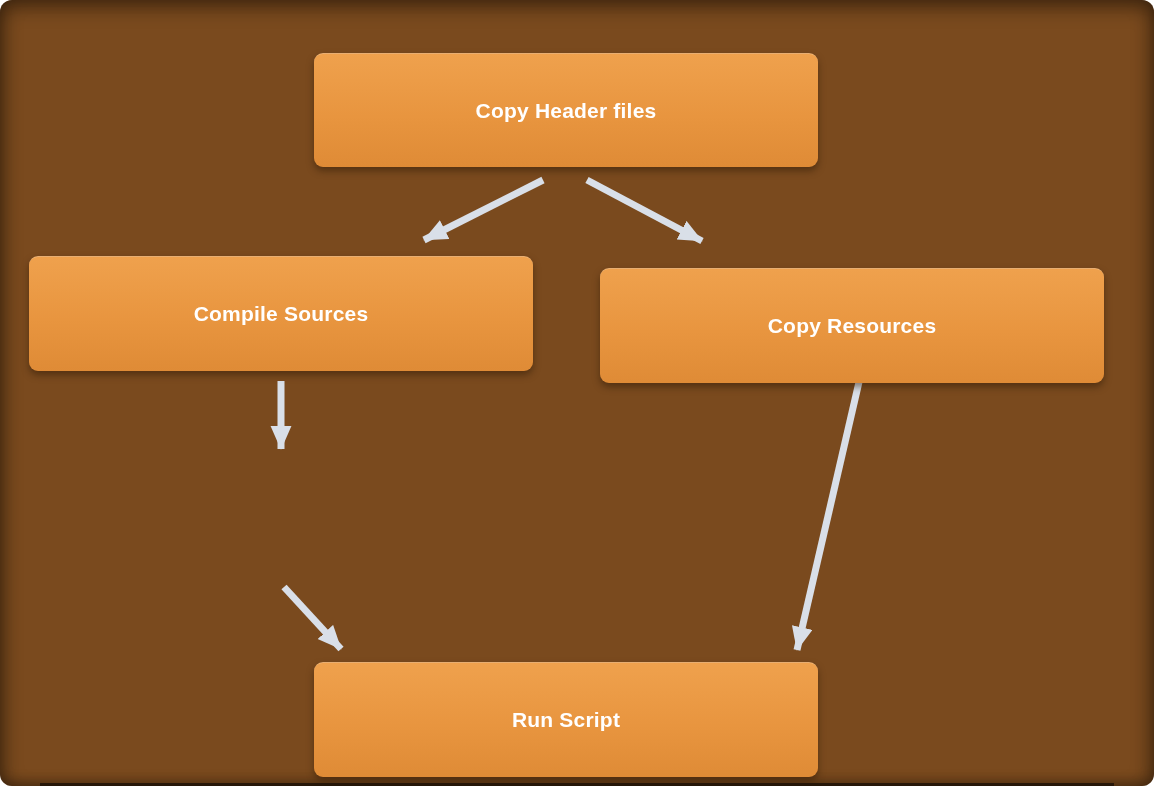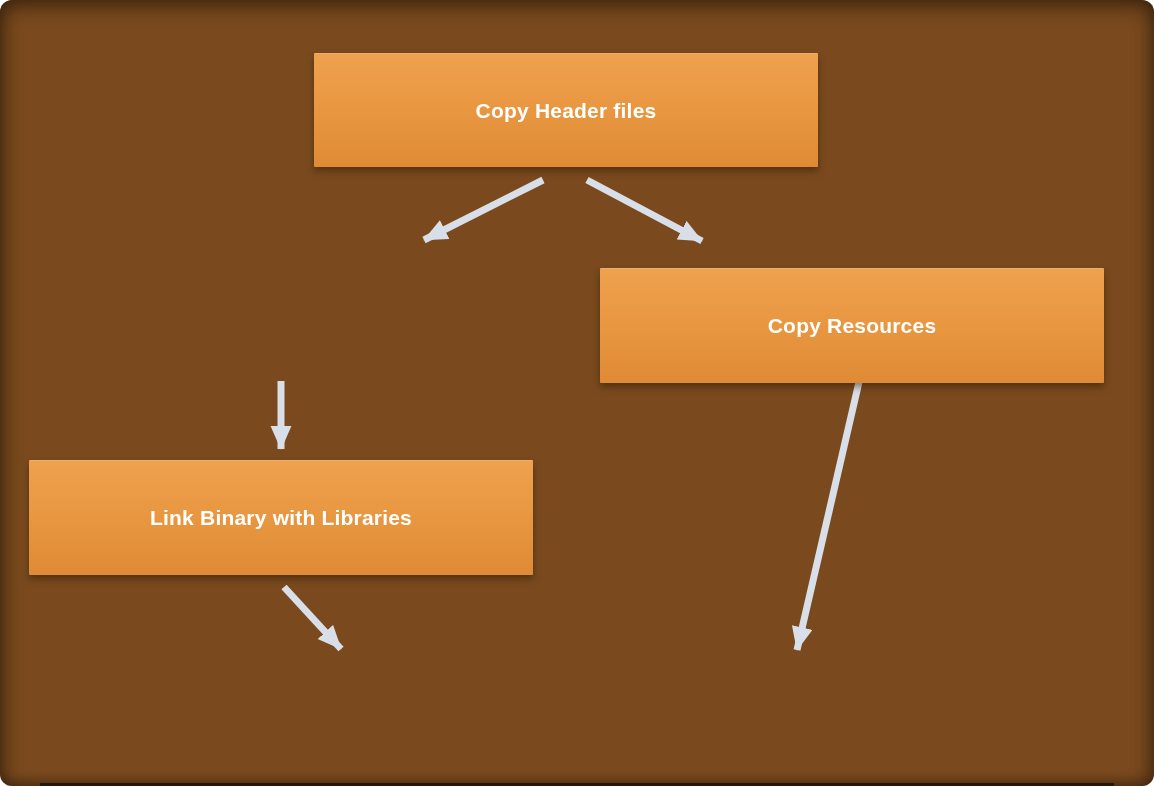--- a/index.html
+++ b/index.html
@@ -35,21 +35,21 @@
     width: 100%;
     height: 100%;
     pointer-events: none;
   }
   .node {
     position: absolute;
     display: flex;
     align-items: center;
     justify-content: center;
     background: linear-gradient(180deg, #efa14d 0%, #e8953f 55%, #df8b36 100%);
-    border-radius: 1px;
+    border-radius: 9px;
     border-top: 1px solid rgba(255,255,255,0.30);
     box-shadow: 0 4px 7px rgba(45,25,6,0.50);
     color: #ffffff;
     font-size: 21px;
     font-weight: 700;
     letter-spacing: 0.2px;
     text-align: left;
   }
   .n1 { left: 314px; top:  53px; width: 504px; height: 113px; }
   .n2 { left:  29px; top: 256px; width: 504px; height: 114px; }
@@ -72,19 +72,20 @@
       <line x1="543" y1="180" x2="424" y2="240" marker-end="url(#ah)"></line>
       <line x1="587" y1="180" x2="702" y2="241" marker-end="url(#ah)"></line>
       <line x1="281" y1="381" x2="281" y2="449" marker-end="url(#ah)"></line>
       <line x1="284" y1="587" x2="341" y2="649" marker-end="url(#ah)"></line>
       <line x1="859" y1="382" x2="797" y2="650" marker-end="url(#ah)"></line>
     </g>
   </svg>
 
   <div class="node n1">Copy Header files</div>
 
+  <div class="node n2">Compile Sources</div>
 
   <div class="node n3">Copy Resources</div>
 
-  <div class="node n4">Link Binary with Libraries</div>
 
+  <div class="node n5">Run Script</div>
 
 </div>
 
 </body></html>

